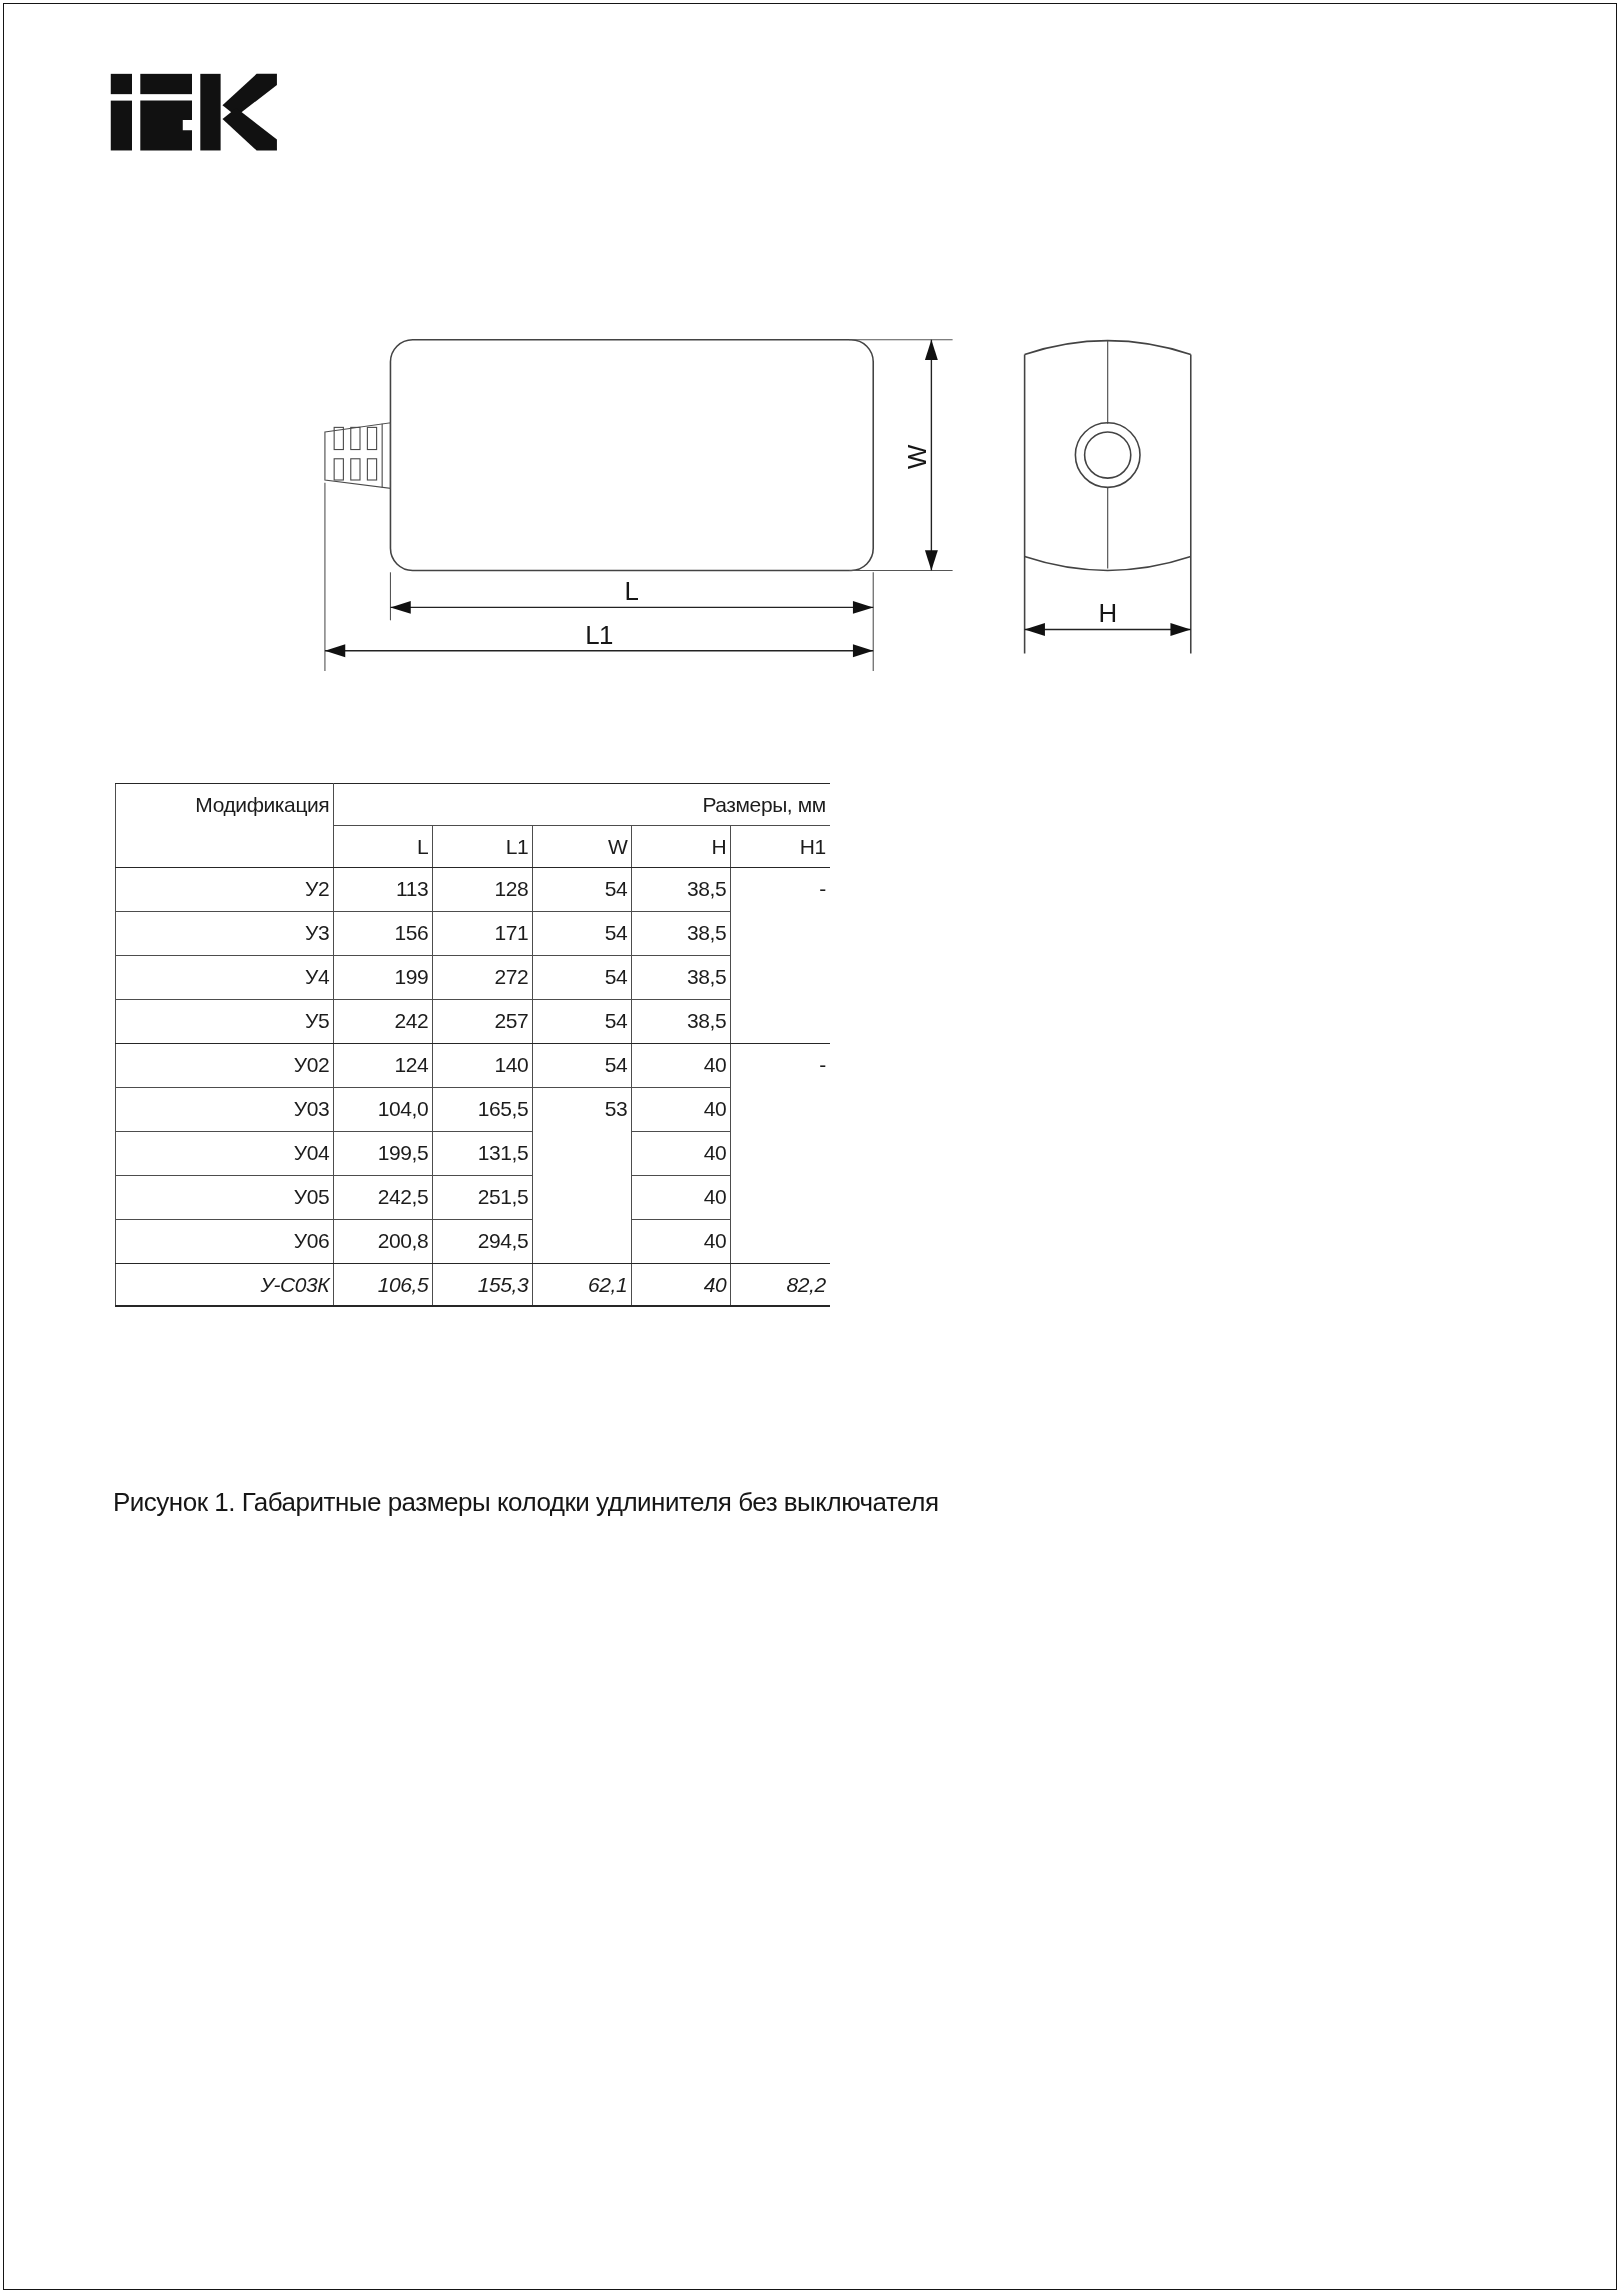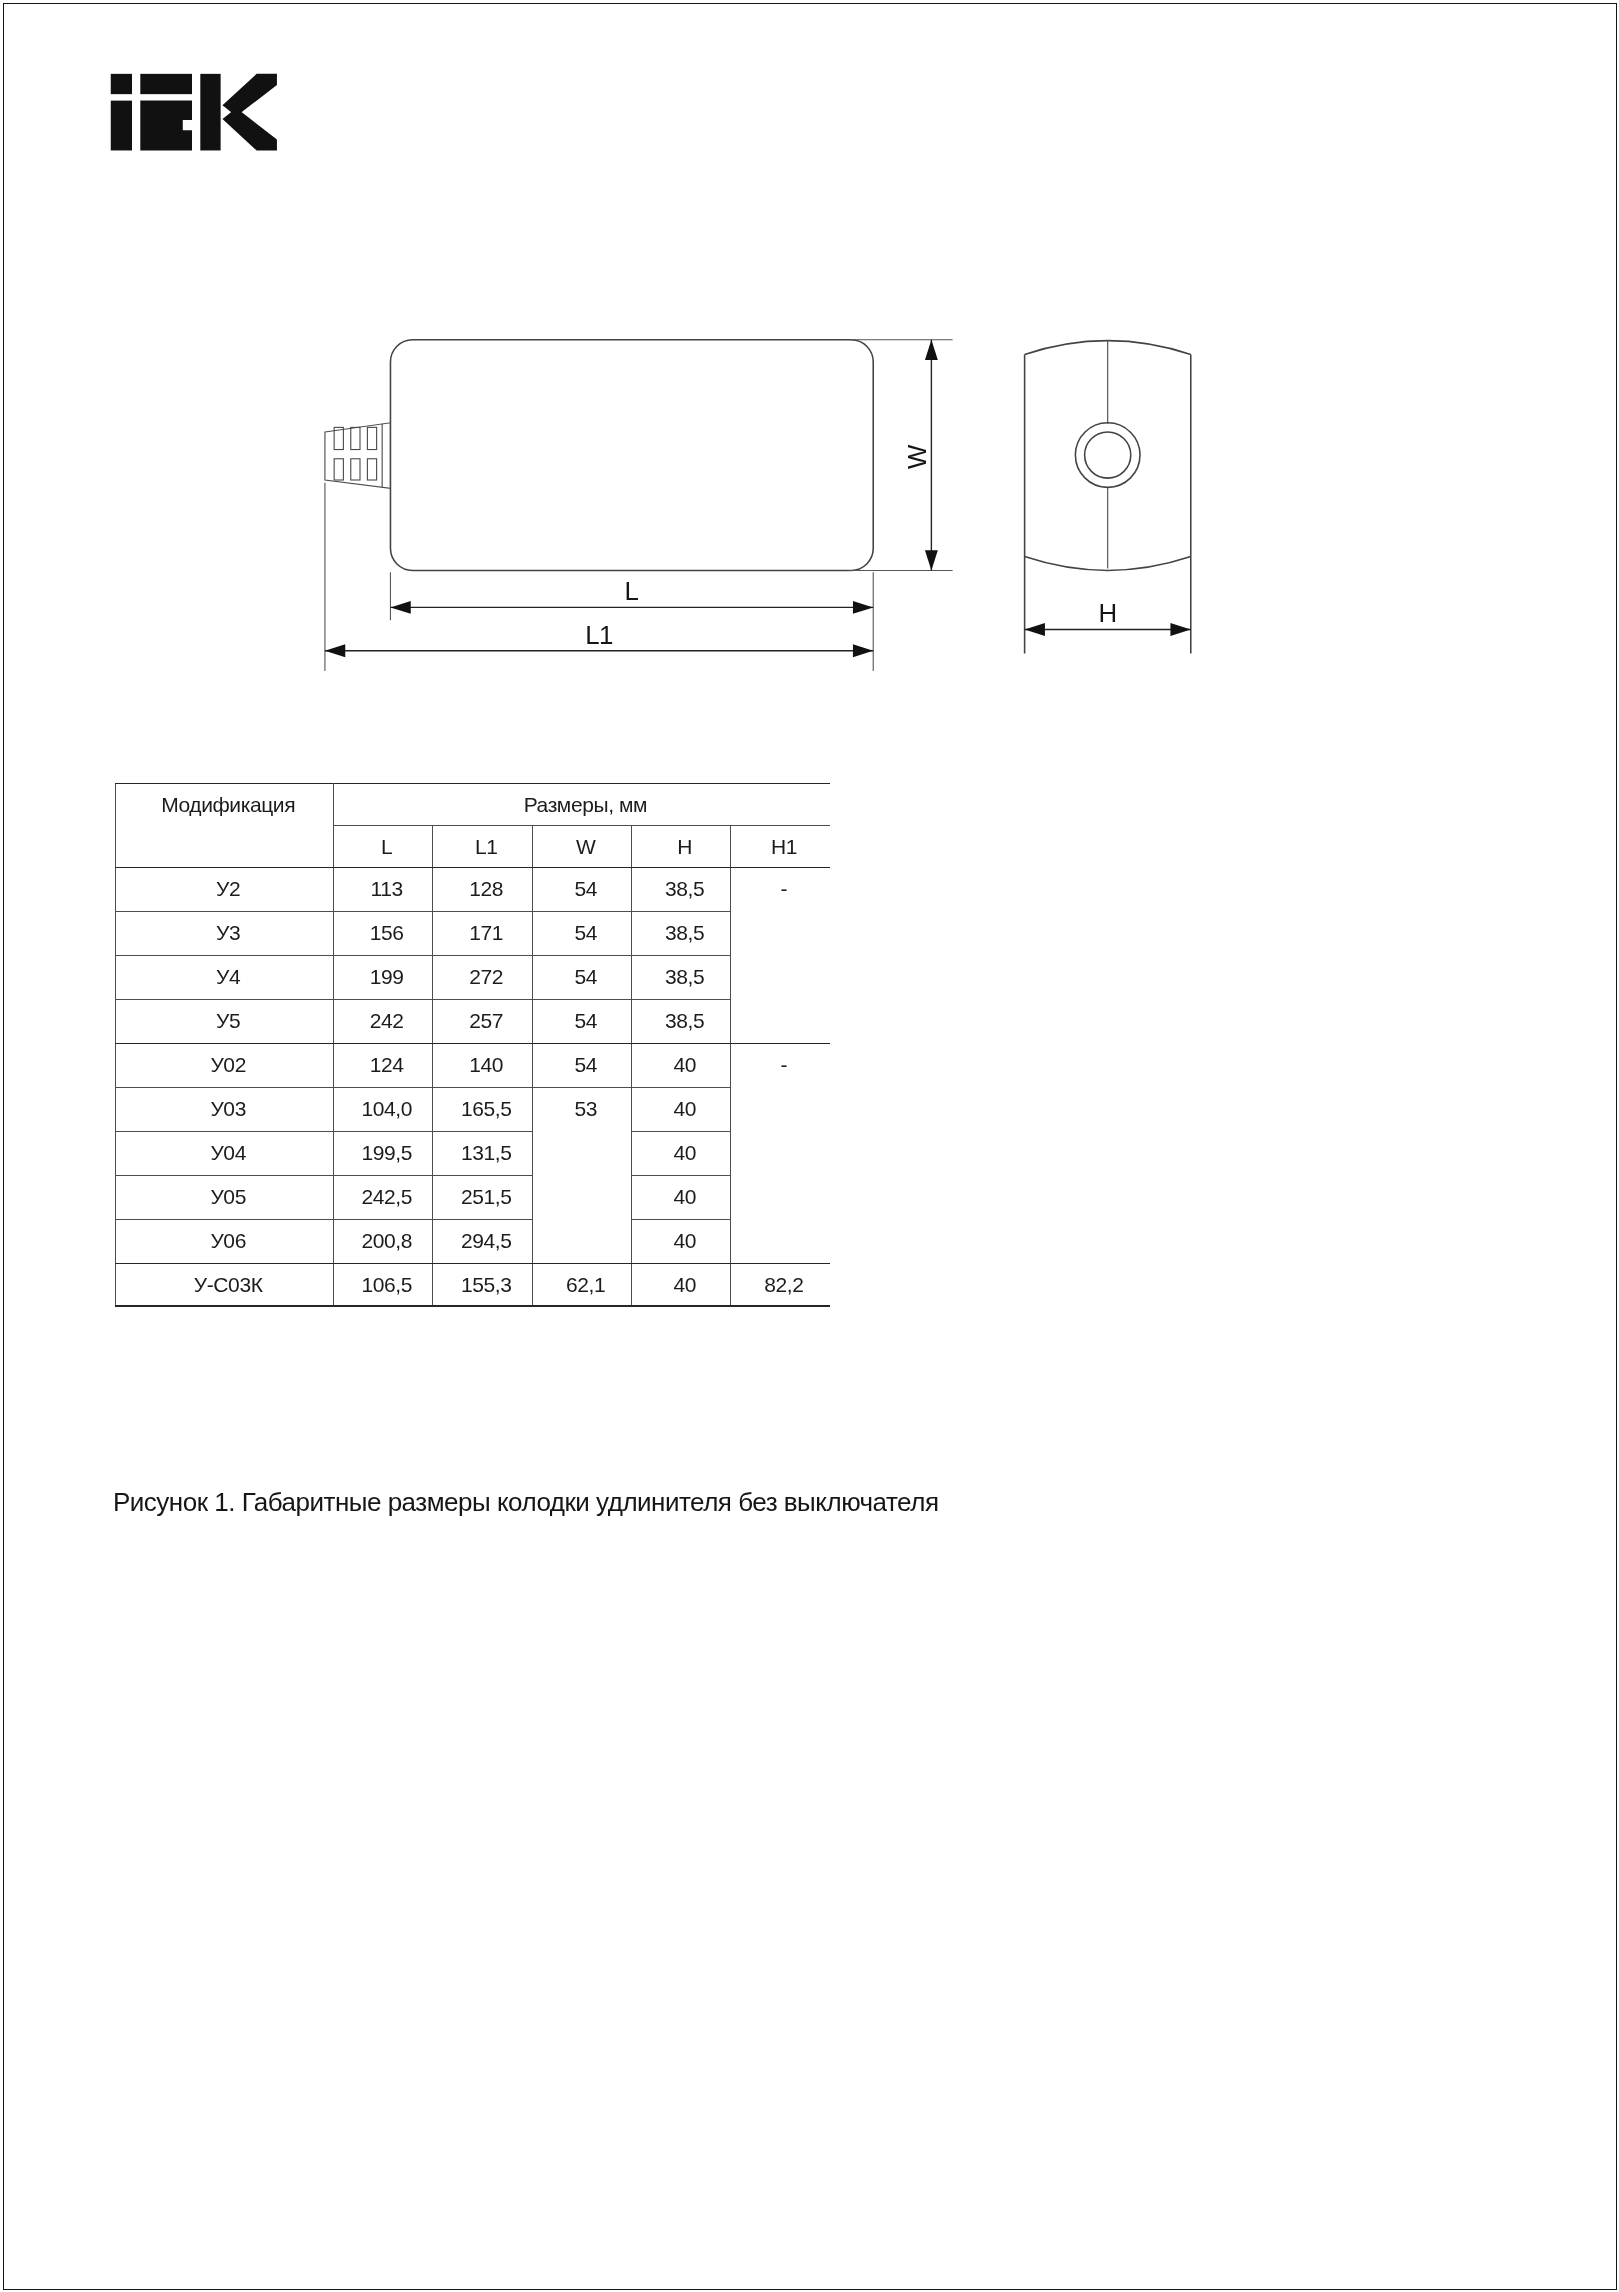--- a/index.html
+++ b/index.html
@@ -4,23 +4,23 @@
 <style>
   html,body{margin:0;padding:0;background:#ffffff;}
   .page{position:relative;width:1620px;height:2293px;background:#fff;overflow:hidden;
         font-family:"Liberation Sans",sans-serif;color:#1c1c1c;}
   .frame{position:absolute;left:2.8px;top:2.8px;right:2.8px;bottom:2.8px;border:1.8px solid #151515;}
   .fig-svg{position:absolute;left:0;top:0;}
 
   
   table.dims{position:absolute;left:115px;top:783px;border-collapse:collapse;table-layout:fixed;
              font-size:21px;letter-spacing:-0.4px;color:#1c1c1c;}
-  table.dims td,table.dims th{border:0.9px solid #4d4d4d;font-weight:400;text-align:center;
+  table.dims td,table.dims th{border:0.9px solid #4d4d4d;font-weight:400;text-align:right;
              vertical-align:top;padding:10px 3.7px 0 11px;line-height:1.05;box-sizing:border-box;}
-  tr.h46{height:42px;} tr.h48{height:44px;} tr.h45{height:42px;}
+  tr.h46{height:42px;} tr.h48{height:44px;} tr.h45{height:42px;font-style:italic;}
   .bt2{border-top:1.8px solid #262626 !important;}
   .bb2{border-bottom:1.8px solid #262626 !important;}
   .bb3{border-bottom:2.8px solid #262626 !important;}
   .no-r{border-right:none !important;}
 
   .caption{position:absolute;left:113px;top:1487px;font-size:26px;letter-spacing:-0.5px;color:#161616;text-align:right;}
 
   .dline{stroke:#222222;stroke-width:1.5;fill:none;}
   .eline{stroke:#555555;stroke-width:1.2;fill:none;}
   .oline{stroke:#434343;stroke-width:1.7;fill:none;}

